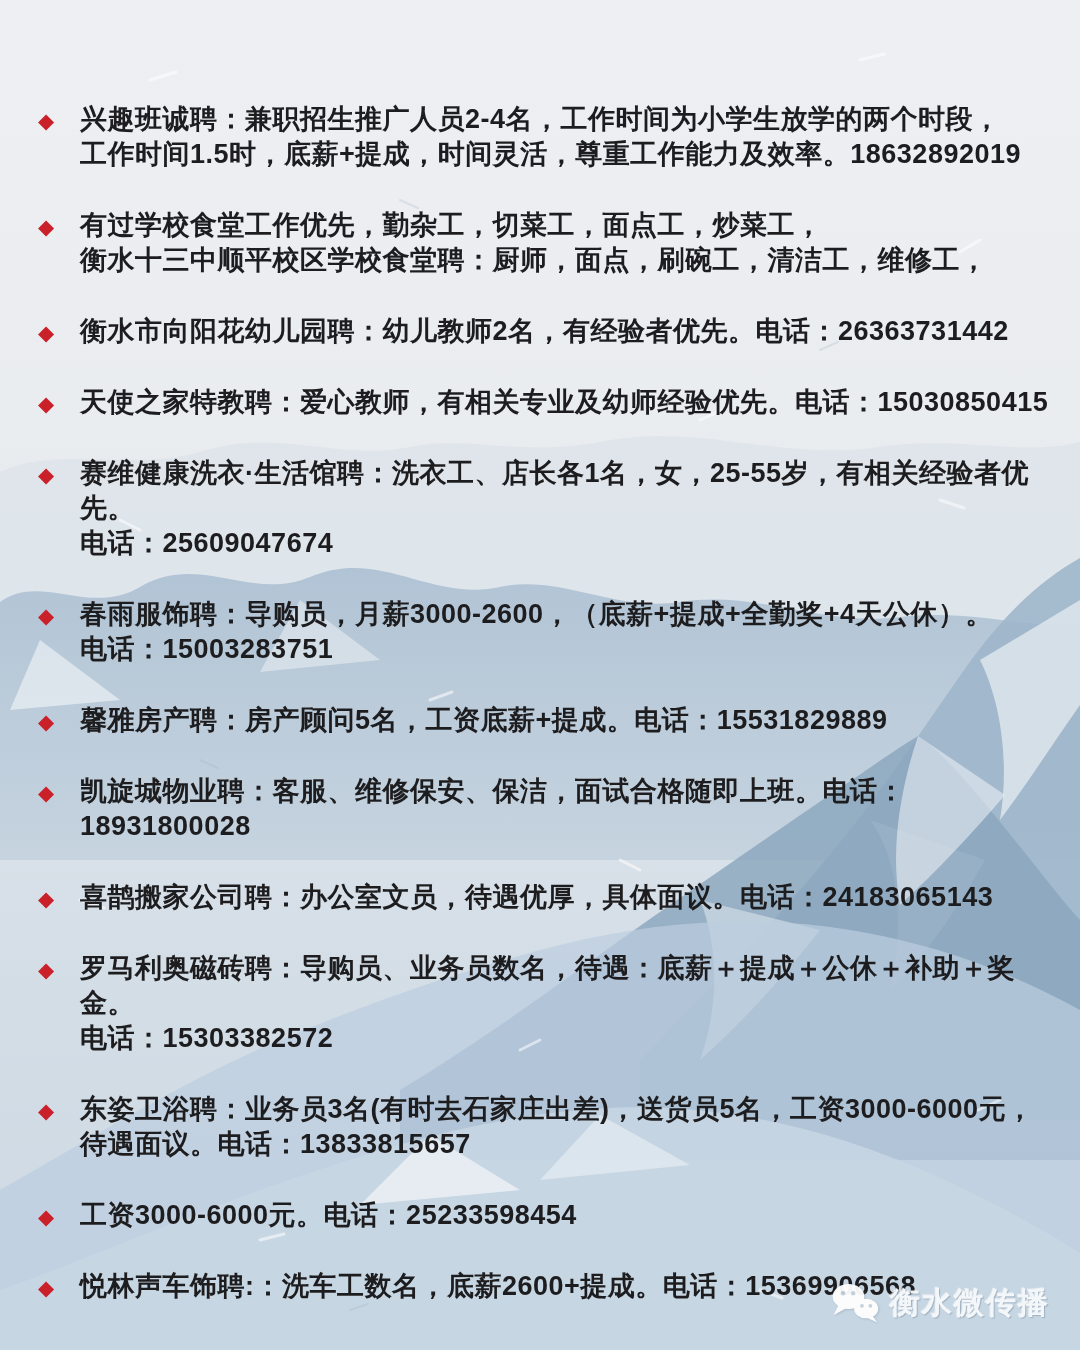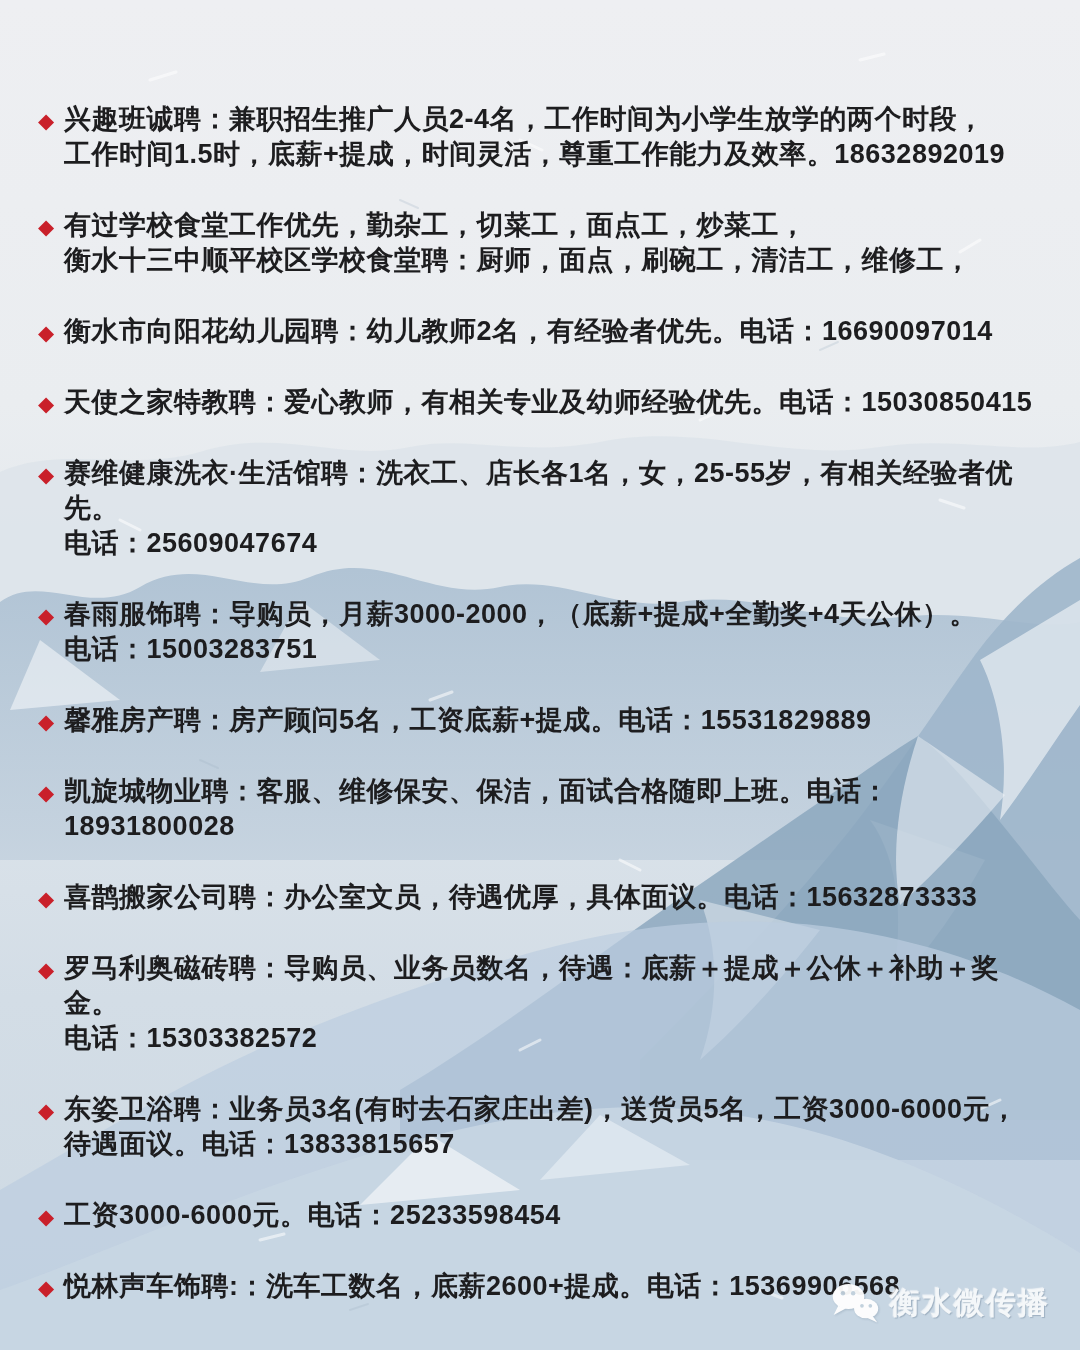--- a/index.html
+++ b/index.html
@@ -34,21 +34,21 @@
     letter-spacing: 0.5px;
   }
   .bullet {
     flex: none;
     width: 26px;
     color: #c9202a;
     font-size: 21px;
     line-height: 35px;
     transform: translateY(1px);
   }
-  .lines { flex: 1; min-width: 0; }
+  .lines { flex: 1; min-width: 0; margin-left: 16px; }
   .line { white-space: normal; }
   .watermark {
     position: absolute;
     right: 30px;
     bottom: 26px;
     display: flex;
     align-items: center;
     gap: 9px;
   }
   .wm-icon { width: 52px; height: 42px; opacity: 0.95; filter: drop-shadow(1px 1px 1px rgba(130,150,168,0.45)); }
@@ -146,21 +146,21 @@
       <span class="bullet">◆</span>
       <div class="lines">
           <div class="line">有过学校食堂工作优先，勤杂工，切菜工，面点工，炒菜工，</div>
           <div class="line">衡水十三中顺平校区学校食堂聘：厨师，面点，刷碗工，清洁工，维修工，</div>
         </div>
     </div>
 
     <div class="listing">
       <span class="bullet">◆</span>
       <div class="lines">
-          <div class="line">衡水市向阳花幼儿园聘：幼儿教师2名，有经验者优先。电话：16690097014</div>
+          <div class="line">衡水市向阳花幼儿园聘：幼儿教师2名，有经验者优先。电话：26363731442</div>
         </div>
     </div>
 
     <div class="listing">
       <span class="bullet">◆</span>
       <div class="lines">
           <div class="line">天使之家特教聘：爱心教师，有相关专业及幼师经验优先。电话：15030850415</div>
         </div>
     </div>
 
@@ -168,21 +168,21 @@
       <span class="bullet">◆</span>
       <div class="lines">
           <div class="line">赛维健康洗衣·生活馆聘：洗衣工、店长各1名，女，25-55岁，有相关经验者优先。</div>
           <div class="line">电话：25609047674</div>
         </div>
     </div>
 
     <div class="listing">
       <span class="bullet">◆</span>
       <div class="lines">
-          <div class="line">春雨服饰聘：导购员，月薪3000-2000，（底薪+提成+全勤奖+4天公休）。</div>
+          <div class="line">春雨服饰聘：导购员，月薪3000-2600，（底薪+提成+全勤奖+4天公休）。</div>
           <div class="line">电话：15003283751</div>
         </div>
     </div>
 
     <div class="listing">
       <span class="bullet">◆</span>
       <div class="lines">
           <div class="line">馨雅房产聘：房产顾问5名，工资底薪+提成。电话：15531829889</div>
         </div>
     </div>
@@ -190,21 +190,21 @@
     <div class="listing">
       <span class="bullet">◆</span>
       <div class="lines">
           <div class="line">凯旋城物业聘：客服、维修保安、保洁，面试合格随即上班。电话：18931800028</div>
         </div>
     </div>
 
     <div class="listing">
       <span class="bullet">◆</span>
       <div class="lines">
-          <div class="line">喜鹊搬家公司聘：办公室文员，待遇优厚，具体面议。电话：15632873333</div>
+          <div class="line">喜鹊搬家公司聘：办公室文员，待遇优厚，具体面议。电话：24183065143</div>
         </div>
     </div>
 
     <div class="listing">
       <span class="bullet">◆</span>
       <div class="lines">
           <div class="line">罗马利奥磁砖聘：导购员、业务员数名，待遇：底薪＋提成＋公休＋补助＋奖金。</div>
           <div class="line">电话：15303382572</div>
         </div>
     </div>

